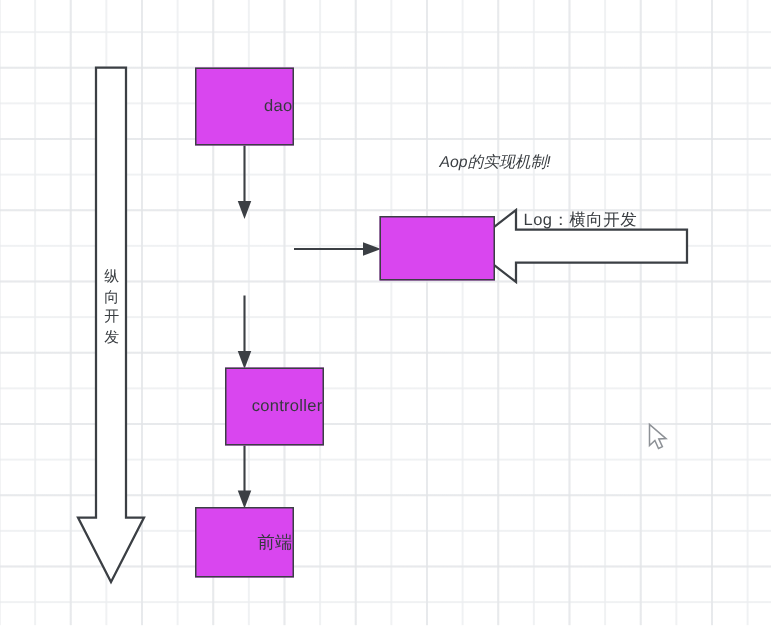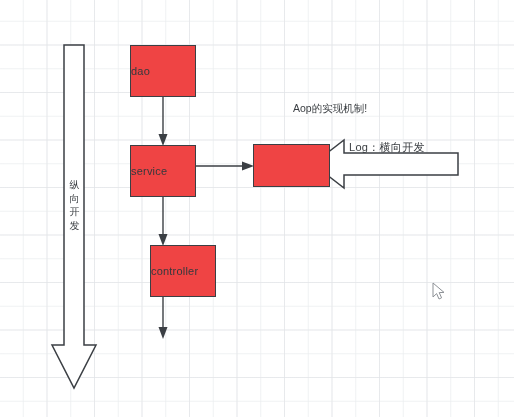--- a/index.html
+++ b/index.html
@@ -36,38 +36,38 @@
   }
   #art {
     position: absolute;
     left: 0; top: 0;
   }
   
   .node {
     position: absolute;
     box-sizing: border-box;
     border: 1.4px solid #3b3f44;
-    background: #ef4444;
+    background: #d946ef;
     display: flex;
     align-items: center;
-    justify-content: flex-start;
+    justify-content: flex-end;
     color: #35393d;
     font-size: 11px;
     letter-spacing: .2px;
     white-space: nowrap;
   }
   .node.cjk { font-size: 11.5px; }
   
   .label {
     position: absolute;
     color: #3a3e42;
     white-space: nowrap;
     line-height: 1;
   }
-  #aop-note { left: 293px; top: 103px; font-size: 10.5px; }
+  #aop-note { left: 293px; top: 103px; font-size: 10.5px; font-style: italic; }
   #log-label {
     left: 349px; top: 142px;
     font-size: 11px;
     letter-spacing: .3px;
   }
   
   #vertical-label {
     position: absolute;
     left: 64px;
     top: 178px;
@@ -125,28 +125,28 @@
 
     <g id="cursor-g" transform="translate(433,283)">
       <path d="M 0 0 L 0 14 L 3.6 10.6 L 6 16 L 8.6 14.8 L 6.2 9.6 L 11 9.4 Z" fill="#ffffff" stroke="#8d9196" stroke-width="1"></path>
     </g>
   </svg>
 
   <div class="node" style="left:130px; top:45px; width:66px; height:52px;">
     <span>dao</span>
   </div>
 
-  <div class="node" style="left:130px; top:145px; width:66px; height:52px;">
-    <span>service</span>
-  </div>
 
   <div class="node" style="left:130px; top:245px; width:66px; height:52px;margin-left:20px;">
     <span>controller</span>
   </div>
 
+  <div class="node cjk" style="left:130px; top:338px; width:66px; height:47px;">
+    <span>前端</span>
+  </div>
 
   <div class="node" style="left:253px; top:144px; width:77px; height:43px;">
     <span></span>
   </div>
 
   <div class="label" id="aop-note">Aop的实现机制!</div>
 
   <div class="label" id="log-label">Log：横向开发</div>
 
   <div id="vertical-label">

